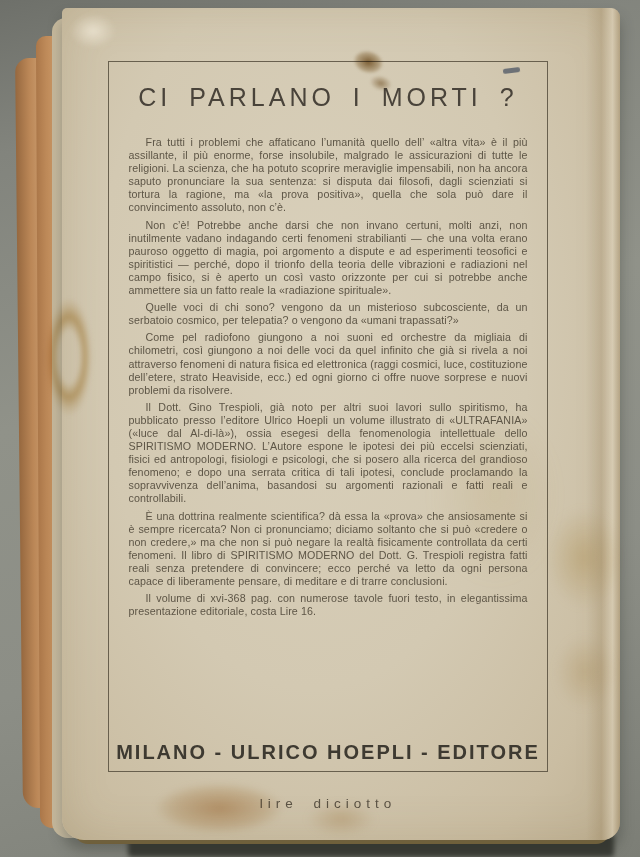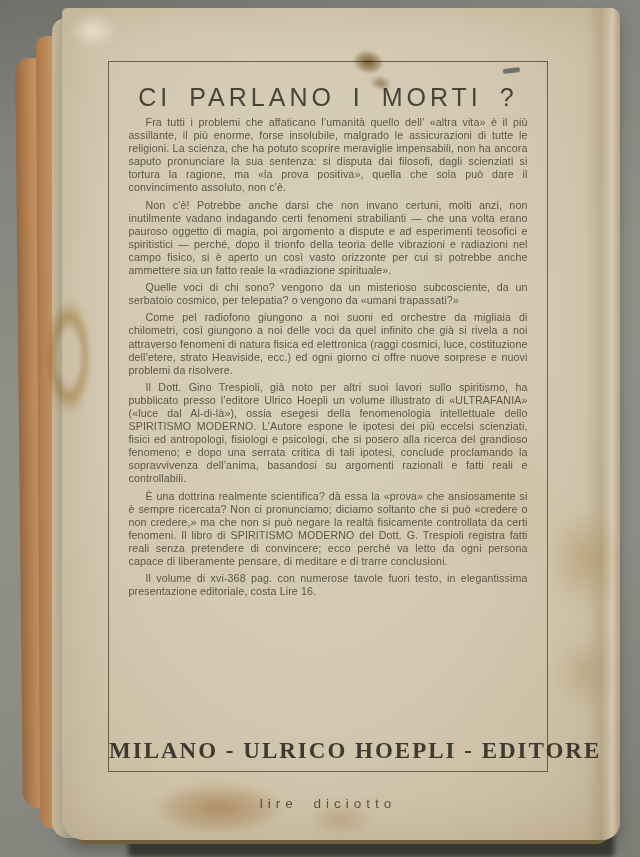--- a/index.html
+++ b/index.html
@@ -52,29 +52,29 @@
   .frame{
     position:absolute;left:108px;top:61px;width:440px;height:711px;
     border:1.5px solid rgba(86,77,61,.85);box-sizing:border-box;
   }
   .title{
     margin:21px 8px 0;text-align:center;
     font-size:25px;font-weight:400;letter-spacing:4px;word-spacing:7px;
     color:#49433a;white-space:nowrap;
   }
   .blurb{
-    width:399px;margin:4px auto 0;
+    width:399px;margin:24px auto 0;
     font-size:10.7px;line-height:13.1px;text-align:justify;
     color:#5d5546;letter-spacing:.1px;
   }
   .blurb p{margin:0 0 4px;text-indent:17px;}
   .publisher{
     position:absolute;left:0;bottom:7px;width:100%;text-align:center;
-    font-family:Liberation Serif, serif;font-weight:bold;
-    font-size:23px;letter-spacing:2px;color:#3e3a31;white-space:nowrap;
+    font-family:Liberation Sans, sans-serif;font-weight:bold;
+    font-size:20px;letter-spacing:2px;color:#3e3a31;white-space:nowrap;
   }
   .price{
     position:absolute;left:108px;top:796px;width:440px;text-align:center;
     font-size:13.5px;letter-spacing:5px;word-spacing:7px;color:#5a5244;
   }
   .stain{position:absolute;pointer-events:none;mix-blend-mode:multiply;}
   .stain-top{
     left:346px;top:48px;width:54px;height:44px;transform:rotate(14deg);filter:blur(1px);
     background:
       radial-gradient(closest-side at 38% 35%,rgba(122,84,28,.8),rgba(138,100,40,.35) 55%,transparent 75%),

